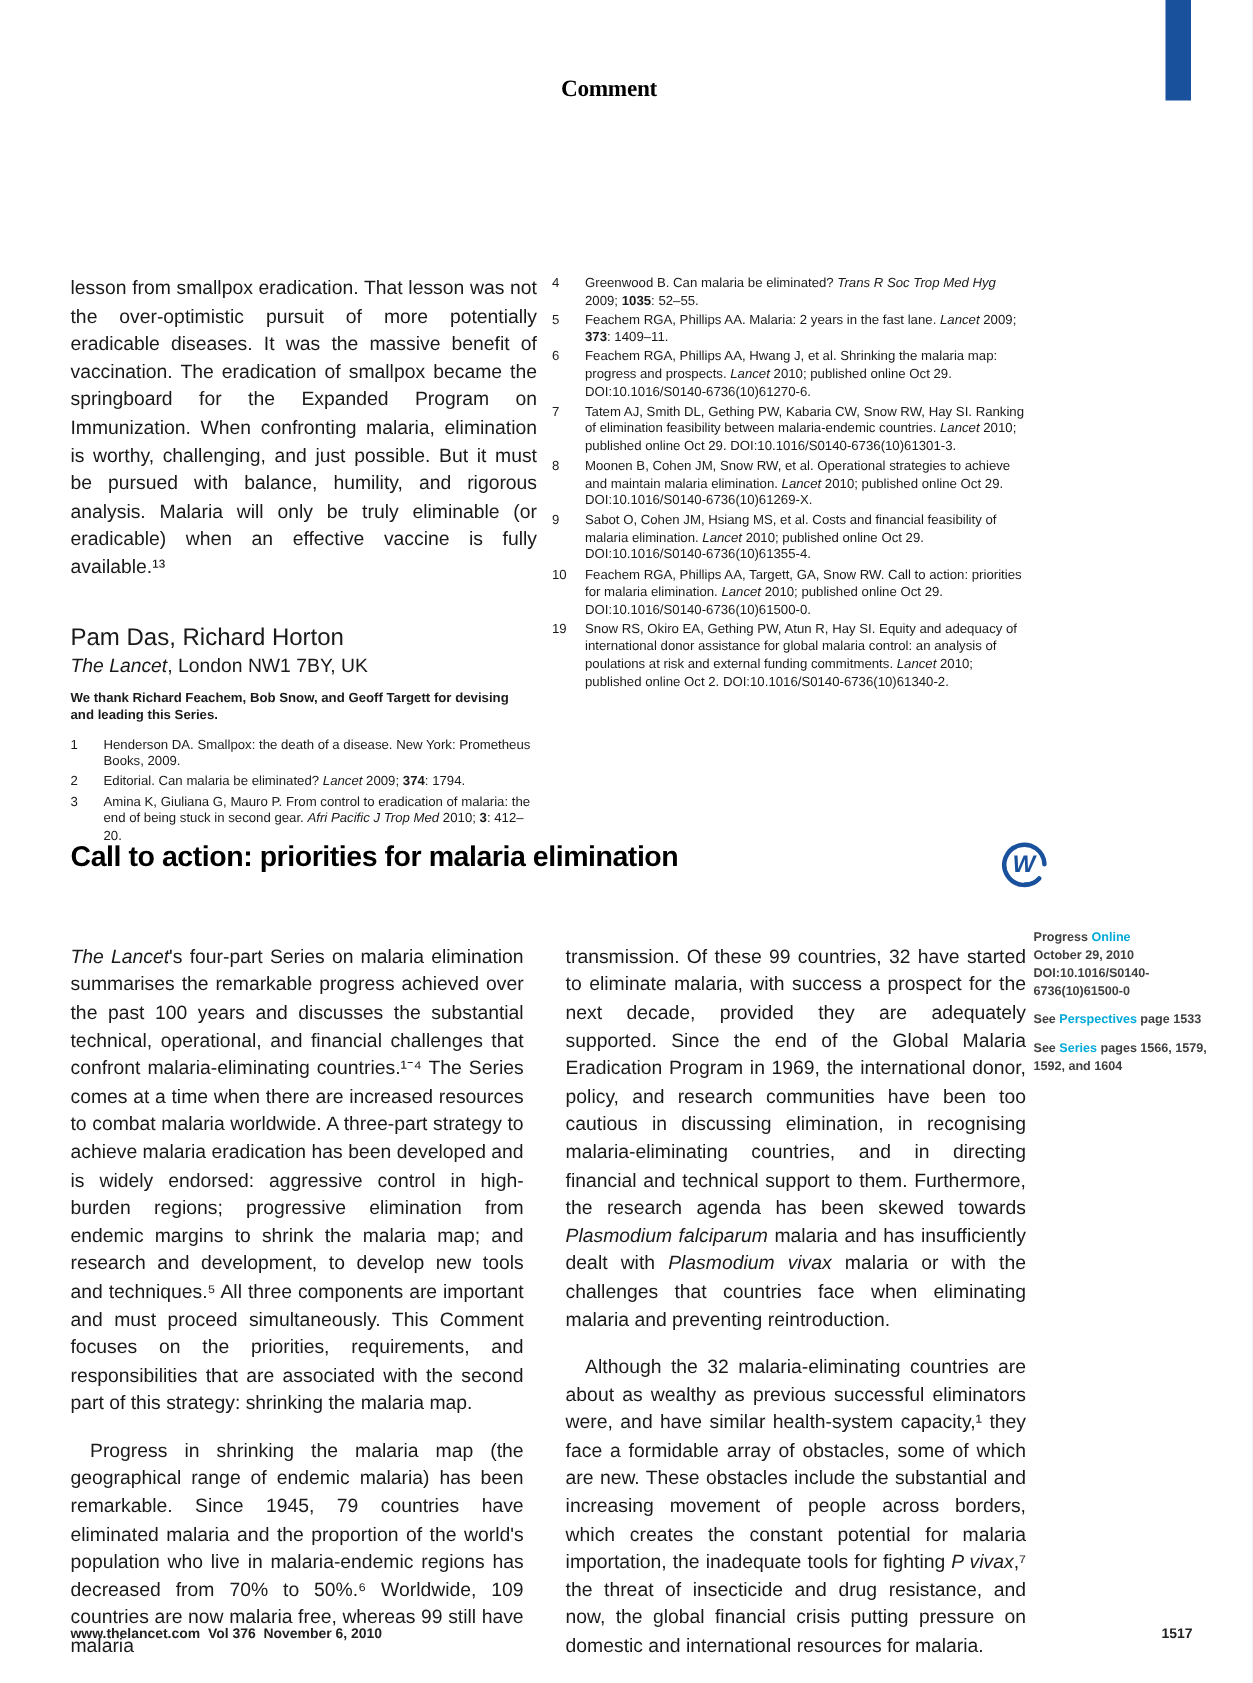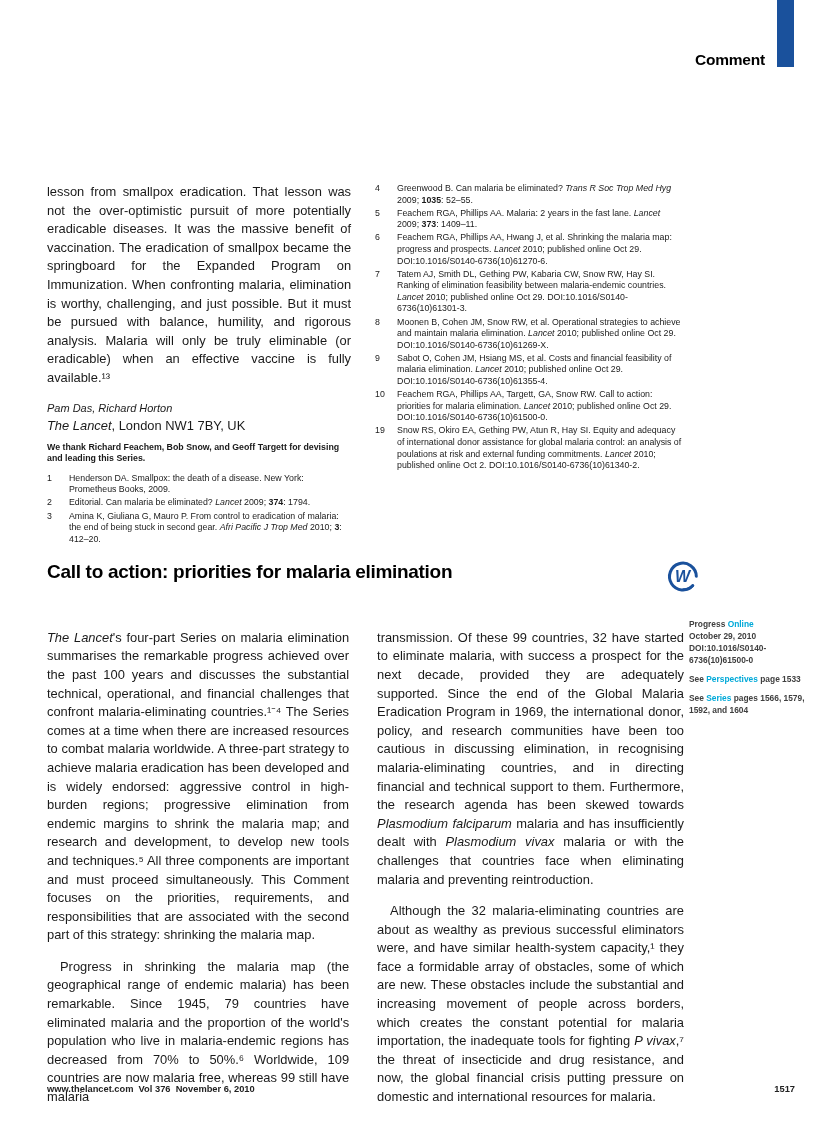--- a/index.html
+++ b/index.html
@@ -2,29 +2,29 @@
 <html><head>
 <meta charset="utf-8">
 <style>
   html,body{margin:0;padding:0;background:#e8e8e8;}
   .page{
     position:relative;width:835px;height:1122px;margin:0 auto;background:#ffffff;
     font-family:"Liberation Sans",sans-serif;color:#1a1a1a;overflow:hidden;
   }
   .corner-bar{position:absolute;left:777px;top:0;width:17px;height:67px;background:#1a519c;}
   .section-header{
-    position:absolute;top:51px;left:47px;width:718px;text-align:right;
-    font-size:15.5px;font-weight:bold;color:#000;letter-spacing:-0.2px;
+    position:absolute;top:51px;left:47px;width:718px;text-align:center;
+    font-size:15.5px;font-weight:bold;color:#000;letter-spacing:-0.2px;font-family:Liberation Serif, serif;
   }
   
-  .prev-article{position:absolute;top:183px;left:47px;width:637px;display:flex;gap:24px;}
+  .prev-article{position:absolute;top:183px;left:47px;width:637px;display:flex;gap:10px;}
   .prev-article .colL{width:311px;}
   .prev-article .colR{width:316px;}
   .body-text{font-size:12.9px;line-height:18.6px;text-align:justify;margin:0;}
-  .authors{margin:11px 0 0;font-style:italic;font-size:11px;line-height:18px;}
+  .authors{margin:29px 0 0;font-size:16px;line-height:18px;}
   .affiliation{margin:0;font-size:12.9px;line-height:18px;}
   .acknowledgment{margin:7px 0 0;font-size:8.8px;line-height:11.6px;font-weight:bold;max-width:300px;}
   .refs{margin:8px 0 0;padding:0;list-style:none;font-size:8.8px;line-height:11.6px;}
   .colR .refs{margin-top:0;}
   .ref{display:flex;margin:0 0 1.5px;}
   .ref-num{width:22px;flex:none;}
   .ref-text{flex:1;}
   
   .title{
     position:absolute;top:557px;left:47px;margin:0;width:612px;

